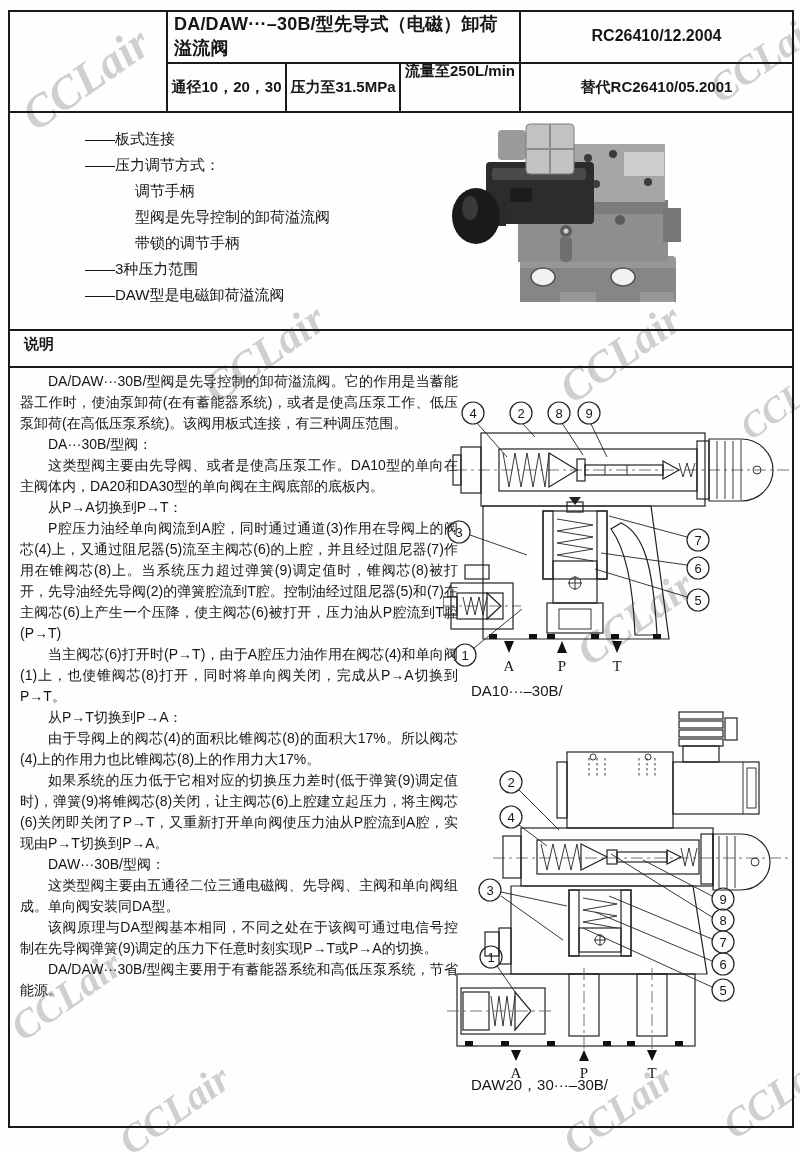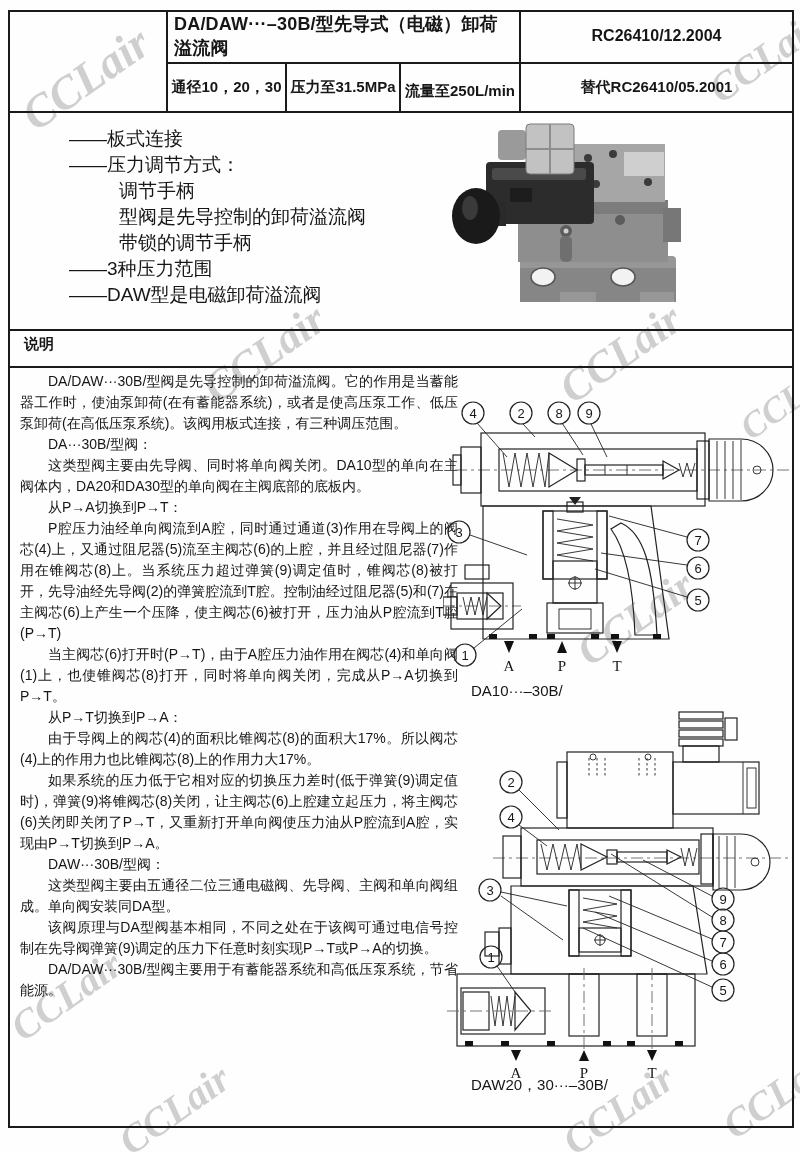--- a/index.html
+++ b/index.html
@@ -6,21 +6,21 @@
   .page { position:relative; width:800px; height:1152px; background:#fefefe;
           font-family:"Liberation Sans", sans-serif; color:#161616; overflow:hidden; }
   .line { position:absolute; background:#1a1a1a; }
   .wm { position:absolute; transform:rotate(-35deg); font-family:"Liberation Serif", serif;
         font-style:italic; font-weight:bold; color:#c7c7c7; opacity:.85; z-index:0;
         pointer-events:none; white-space:nowrap; }
   .cell { position:absolute; display:flex; align-items:center; z-index:2; }
   .title-cell { font-size:18px; font-weight:bold; letter-spacing:.2px; }
   .doc-cell { font-size:16px; font-weight:bold; justify-content:center; }
   .spec-cell { font-size:15px; font-weight:bold; justify-content:center; }
-  .features { position:absolute; left:69px; top:126px; z-index:2; font-size:19px; }
+  .features { position:absolute; left:85px; top:126px; z-index:2; font-size:15px; }
   .features .fi { line-height:26px; white-space:nowrap; }
   .features .sub { margin-left:50px; }
   .section-title { position:absolute; left:24px; top:335px; font-size:15px; font-weight:bold; z-index:2; }
   .desc { position:absolute; left:20px; top:371px; width:438px; z-index:2;
           font-size:14px; line-height:21px; text-align:justify; }
   .desc p { margin:0; text-indent:2em; }
   svg { position:absolute; z-index:2; }
   svg text { font-family:"Liberation Sans", sans-serif; fill:#161616; }
   .callout-num { font-size:13px; text-anchor:middle; }
   .port-label { font-family:"Liberation Serif", serif; font-size:15px; text-anchor:middle; }
@@ -56,21 +56,21 @@
   <div class="line" style="left:285px;top:62px;width:2px;height:51px;"></div>
   <div class="line" style="left:399px;top:62px;width:2px;height:51px;"></div>
   <div class="line" style="left:519px;top:10px;width:2px;height:103px;"></div>
   <div class="line" style="left:8px;top:329px;width:786px;height:2px;"></div>
   <div class="line" style="left:8px;top:366px;width:786px;height:2px;"></div>
 
   <div class="cell title-cell" style="left:174px;top:10px;width:340px;height:52px;">DA/DAW···–30B/型先导式（电磁）卸荷溢流阀</div>
   <div class="cell doc-cell" style="left:521px;top:10px;width:271px;height:52px;">RC26410/12.2004</div>
   <div class="cell spec-cell" style="left:168px;top:64px;width:117px;height:47px;">通径10，20，30</div>
   <div class="cell spec-cell" style="left:287px;top:64px;width:112px;height:47px;">压力至31.5MPa</div>
-  <div class="cell spec-cell" style="left:401px;top:68px;width:118px;height:47px;">流量至250L/min</div>
+  <div class="cell spec-cell" style="left:401px;top:48px;width:118px;height:47px;">流量至250L/min</div>
   <div class="cell spec-cell" style="left:521px;top:64px;width:271px;height:47px;border-radius:11px;">替代RC26410/05.2001</div>
 
   <div class="features">
     <div class="fi">——板式连接</div>
     <div class="fi">——压力调节方式：</div>
     <div class="fi sub">调节手柄</div>
     <div class="fi sub">型阀是先导控制的卸荷溢流阀</div>
     <div class="fi sub">带锁的调节手柄</div>
     <div class="fi">——3种压力范围</div>
     <div class="fi">——DAW型是电磁卸荷溢流阀</div>
@@ -112,21 +112,21 @@
       <line x1="78" y1="33" x2="126" y2="33" stroke="#8d8d8d" stroke-width="2"></line>
       <line x1="102" y1="8" x2="102" y2="58" stroke="#8d8d8d" stroke-width="2"></line>
     </g>
   </svg>
 
   <div class="section-title">说明</div>
 
   <div class="desc">
     <p>DA/DAW···30B/型阀是先导控制的卸荷溢流阀。它的作用是当蓄能器工作时，使油泵卸荷(在有蓄能器系统)，或者是使高压泵工作、低压泵卸荷(在高低压泵系统)。该阀用板式连接，有三种调压范围。</p>
     <p>DA···30B/型阀：</p>
-    <p>这类型阀主要由先导阀、同时将单向阀关闭。DA10型的单向在主阀体内，DA20和DA30型的单向阀在主阀底部的底板内。</p>
+    <p>这类型阀主要由先导阀、或者是使高压泵工作。DA10型的单向在主阀体内，DA20和DA30型的单向阀在主阀底部的底板内。</p>
     <p>从P→A切换到P→T：</p>
     <p>P腔压力油经单向阀流到A腔，同时通过通道(3)作用在导阀上的阀芯(4)上，又通过阻尼器(5)流至主阀芯(6)的上腔，并且经过阻尼器(7)作用在锥阀芯(8)上。当系统压力超过弹簧(9)调定值时，锥阀芯(8)被打开，先导油经先导阀(2)的弹簧腔流到T腔。控制油经过阻尼器(5)和(7)在主阀芯(6)上产生一个压降，使主阀芯(6)被打开，压力油从P腔流到T腔(P→T)</p>
     <p>当主阀芯(6)打开时(P→T)，由于A腔压力油作用在阀芯(4)和单向阀(1)上，也使锥阀芯(8)打开，同时将单向阀关闭，完成从P→A切换到P→T。</p>
     <p>从P→T切换到P→A：</p>
     <p>由于导阀上的阀芯(4)的面积比锥阀芯(8)的面积大17%。所以阀芯(4)上的作用力也比锥阀芯(8)上的作用力大17%。</p>
     <p>如果系统的压力低于它相对应的切换压力差时(低于弹簧(9)调定值时)，弹簧(9)将锥阀芯(8)关闭，让主阀芯(6)上腔建立起压力，将主阀芯(6)关闭即关闭了P→T，又重新打开单向阀使压力油从P腔流到A腔，实现由P→T切换到P→A。</p>
     <p>DAW···30B/型阀：</p>
     <p>这类型阀主要由五通径二位三通电磁阀、先导阀、主阀和单向阀组成。单向阀安装同DA型。</p>
     <p>该阀原理与DA型阀基本相同，不同之处在于该阀可通过电信号控制在先导阀弹簧(9)调定的压力下任意时刻实现P→T或P→A的切换。</p>
     <p>DA/DAW···30B/型阀主要用于有蓄能器系统和高低压泵系统，节省能源。</p>

